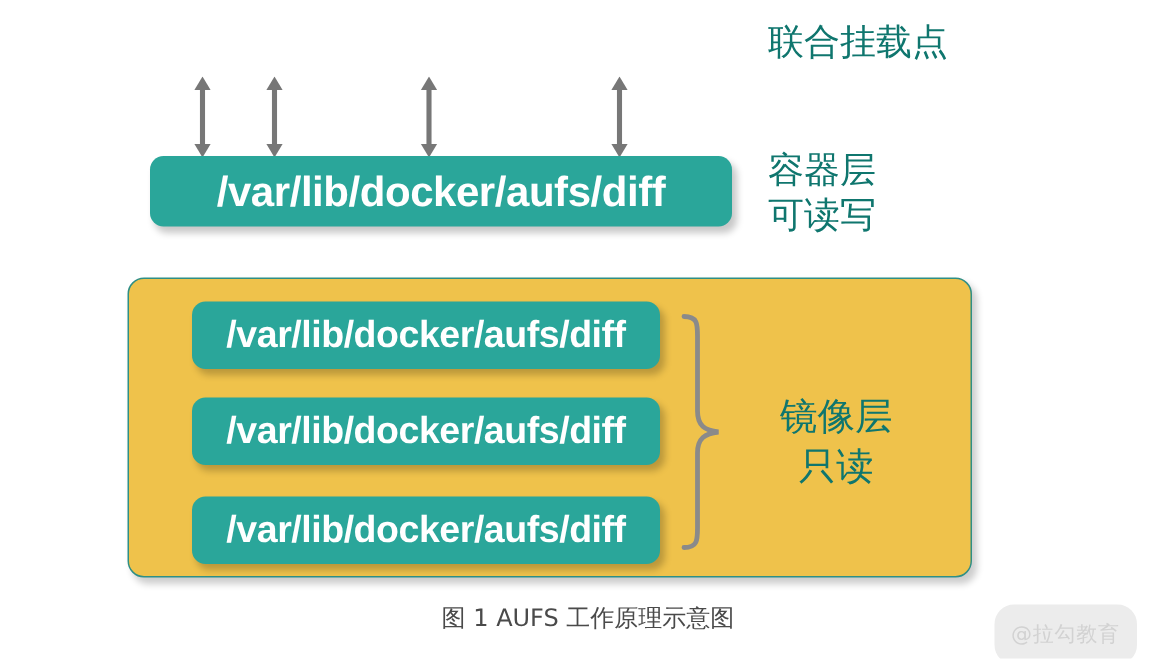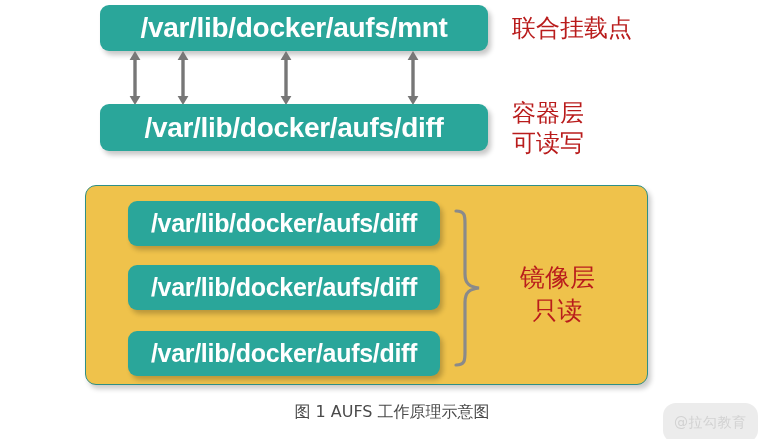--- a/index.html
+++ b/index.html
@@ -97,21 +97,21 @@
     position: absolute;
     left: 450px;
     top: 208px;
     width: 34px;
     height: 160px;
   }
 
   
   .anno {
     position: absolute;
-    color: #b91c1c;
+    color: #0f766e;
     font-size: 24px;
     line-height: 30px;
     font-family: "DejaVu Sans", "Liberation Sans", sans-serif;
     white-space: pre-line;
   }
   #anno-mnt     { left: 512px; top: 13px; }
   #anno-container { left: 512px; top: 98px; }
   #anno-image   {
     left: 520px; top: 261px;
     text-align: center;
@@ -143,23 +143,20 @@
     font-size: 14px;
     font-family: "DejaVu Sans", "Liberation Sans", sans-serif;
     letter-spacing: 0.5px;
   }
 </style>
 </head>
 <body>
 
 <div id="stage">
 
-  <div class="gbox" id="box-mnt">
-    <span class="ptxt">/var/lib/docker/aufs/mnt</span>
-  </div>
 
   <svg class="arrow" style="left:128px;" viewBox="0 0 14 54" xmlns="http://www.w3.org/2000/svg">
     <line x1="7" y1="6" x2="7" y2="48" stroke="#777777" stroke-width="3.4"></line>
     <polygon points="7,0 12.4,9 1.6,9" fill="#777777"></polygon>
     <polygon points="7,54 12.4,45 1.6,45" fill="#777777"></polygon>
   </svg>
   <svg class="arrow" style="left:176px;" viewBox="0 0 14 54" xmlns="http://www.w3.org/2000/svg">
     <line x1="7" y1="6" x2="7" y2="48" stroke="#777777" stroke-width="3.4"></line>
     <polygon points="7,0 12.4,9 1.6,9" fill="#777777"></polygon>
     <polygon points="7,54 12.4,45 1.6,45" fill="#777777"></polygon>

